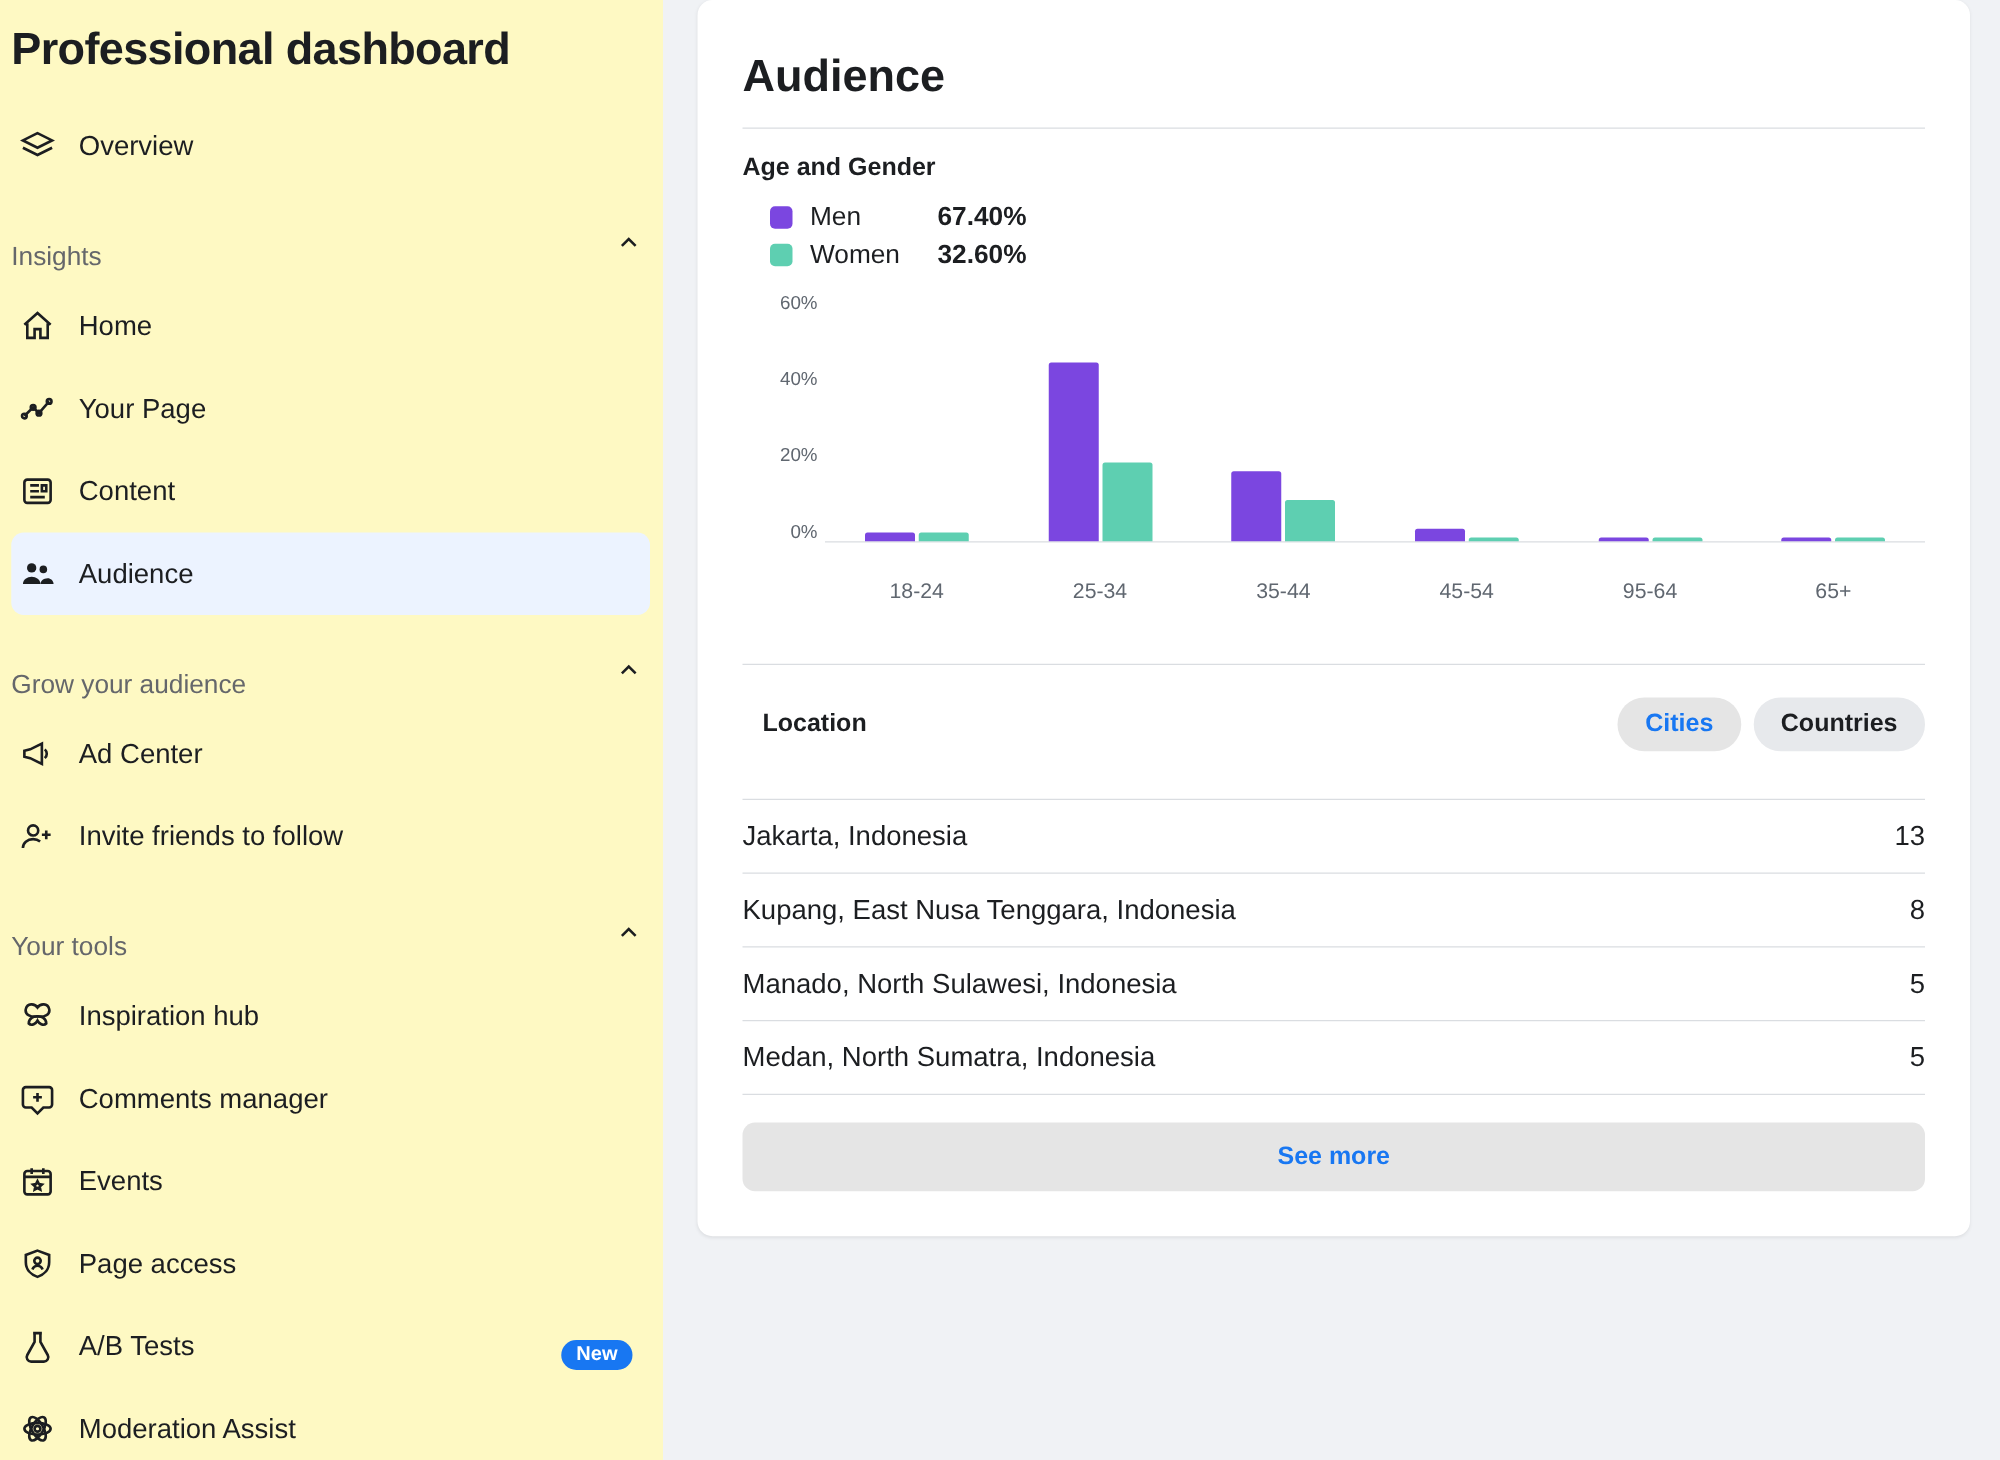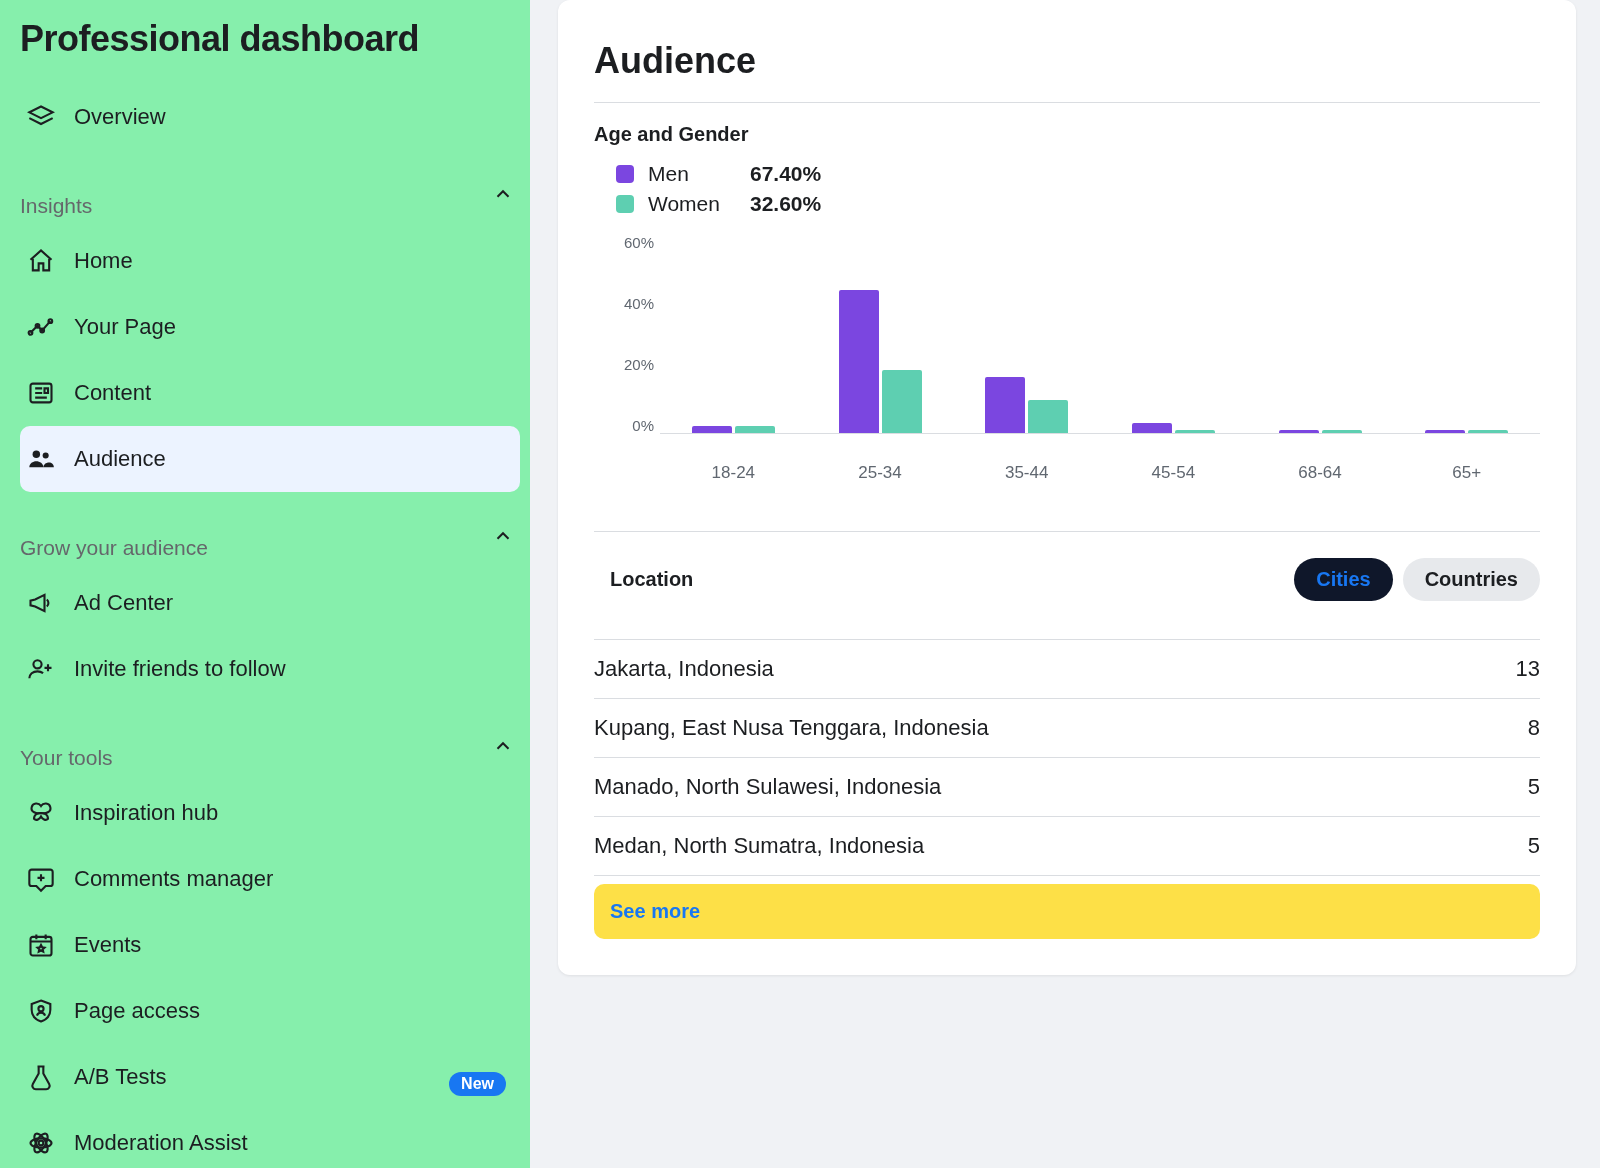--- a/index.html
+++ b/index.html
@@ -10,22 +10,22 @@
     background: #f0f2f5;
     width: 1600px;
     height: 1168px;
     display: flex;
     overflow: hidden;
   }
 
   
   .sidebar {
     width: 530px;
-    background: #86efac;
-    padding: 0 10px 0 20px;
+    background: #fef9c3;
+    padding: 0 10px 0 9px;
     overflow-y: auto;
   }
   .dash-title {
     font-size: 36px;
     font-weight: 800;
     letter-spacing: -0.5px;
     padding: 18px 0 24px 0;
   }
   .nav-item {
     display: flex;
@@ -149,41 +149,41 @@
   .tabs { display: flex; gap: 10px; }
   .tab {
     padding: 10px 22px;
     border-radius: 28px;
     font-size: 20px;
     font-weight: 600;
     cursor: pointer;
     background: #e7e9ec;
     color: #1c1e21;
   }
-  .tab.active { background: #0f172a; color: #1877f2; }
+  .tab.active { background: #e5e5e5; color: #1877f2; }
 
   .loc-list { }
   .loc-row {
     display: flex;
     justify-content: space-between;
     align-items: center;
     padding: 16px 0;
     border-bottom: 1px solid #dadde1;
     font-size: 22px;
   }
   .loc-row:first-child { border-top: 1px solid #dadde1; }
   .loc-count { font-weight: 400; }
 
   .see-more {
-    margin-top: 8px;
-    background: #fde047;
+    margin-top: 22px;
+    background: #e5e5e5;
     color: #1877f2;
     font-size: 20px;
     font-weight: 600;
-    text-align: left;
+    text-align: center;
     padding: 16px;
     border-radius: 10px;
     cursor: pointer;
   }
 </style>
 </head>
 <body>
 
 <aside class="sidebar">
   <div class="dash-title">Professional dashboard</div>
@@ -395,21 +395,21 @@
           <div class="bar-group">
             <div class="bar men" style="height: 1.66667%;"></div>
             <div class="bar women" style="height: 1.66667%;"></div>
           </div>
         </div>
       <div class="chart-xaxis" id="chart-xaxis">
           <div class="x-tick">18-24</div>
           <div class="x-tick">25-34</div>
           <div class="x-tick">35-44</div>
           <div class="x-tick">45-54</div>
-          <div class="x-tick">68-64</div>
+          <div class="x-tick">95-64</div>
           <div class="x-tick">65+</div>
         </div>
     </div>
 
     <hr class="sep" style="margin-top:48px">
 
     <div class="location-header">
       <h2 style="margin:16px">Location</h2>
       <div class="tabs">
         <div class="tab active">Cities</div>

